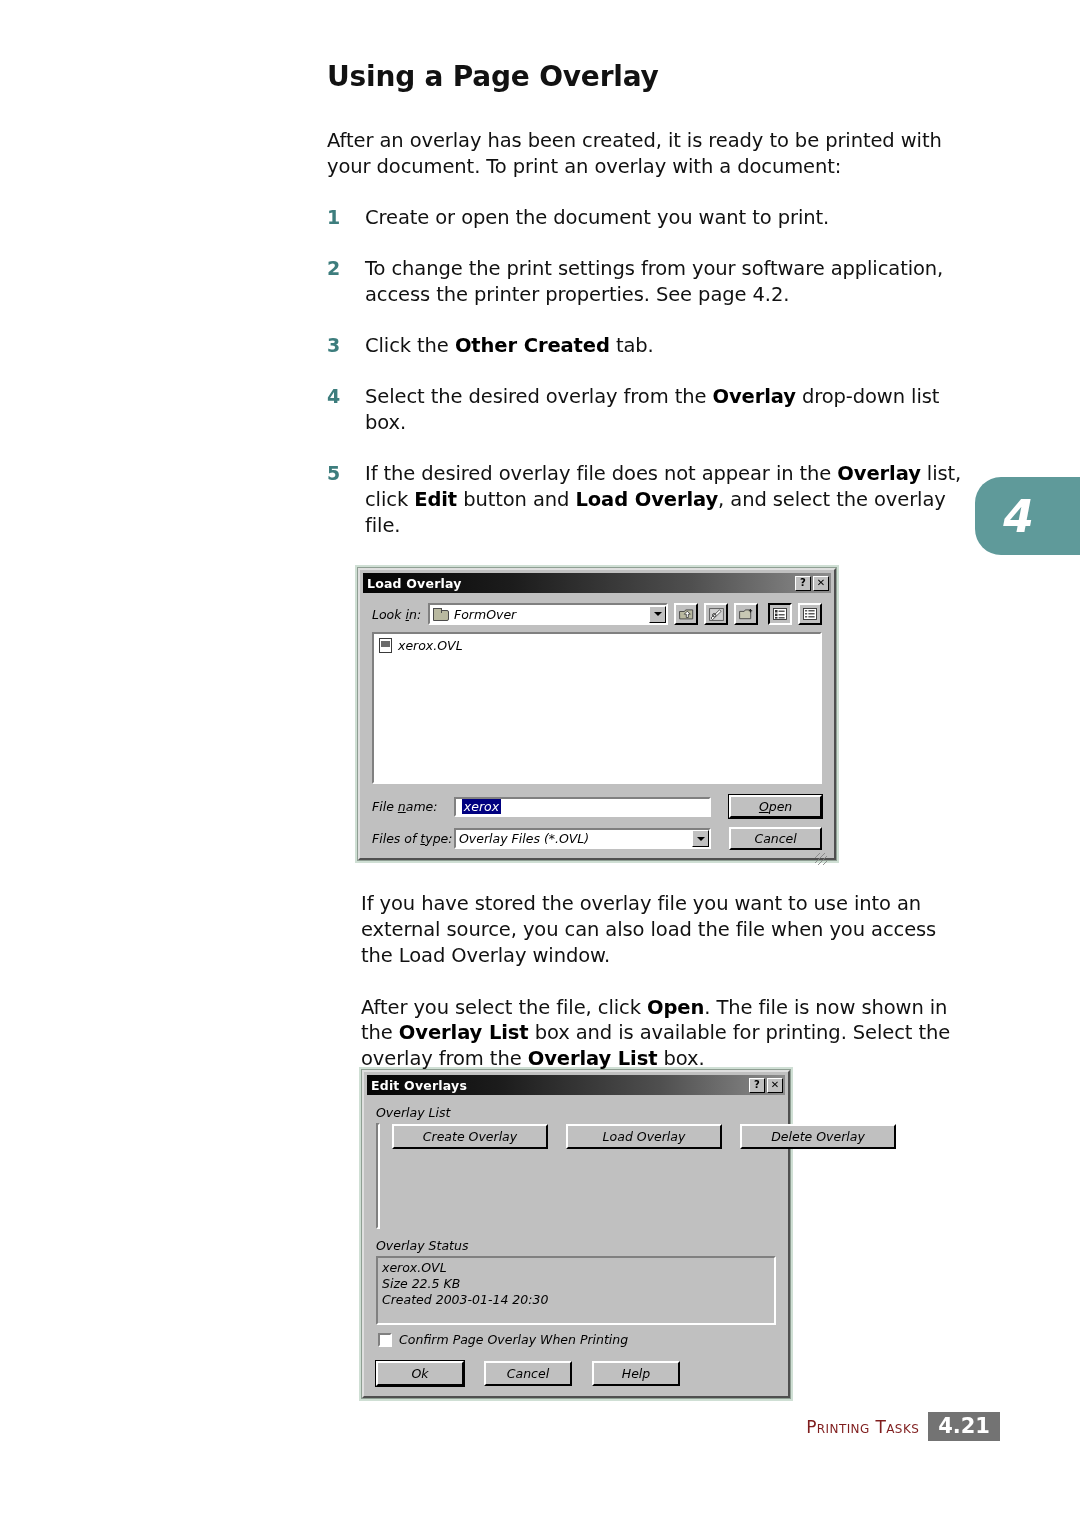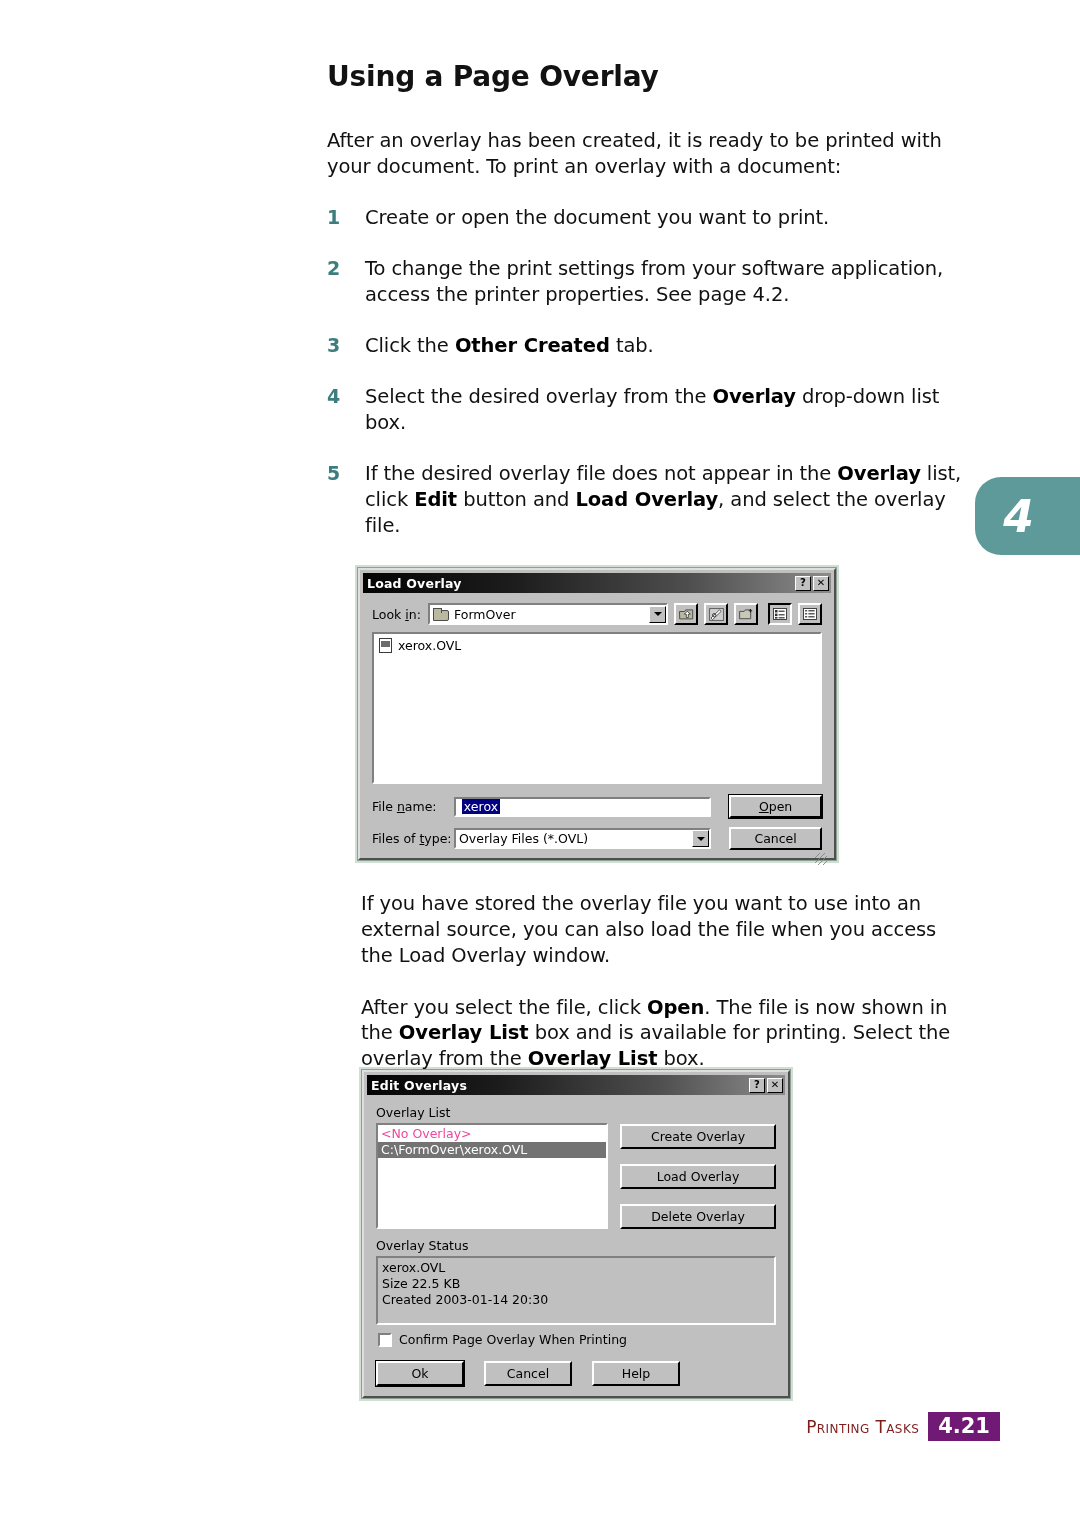--- a/index.html
+++ b/index.html
@@ -89,21 +89,21 @@
     align-items:center;
     gap:9px;
   }
   .footer-label {
     font-size:17px;
     color:#7f1d1d;
     font-variant:small-caps;
     letter-spacing:0.4px;
   }
   .footer-page {
-    background:#701a75;
+    background:#737373;
     color:#ffffff;
     font-size:21px;
     font-weight:bold;
     padding:2px 10px 3px 10px;
     line-height:1.15;
   }
 
   
   .win-dialog {
     position:absolute;
@@ -147,21 +147,21 @@
     font-size:10px;
     font-weight:bold;
     color:#000;
     display:flex;
     align-items:center;
     justify-content:center;
     margin-left:2px;
     line-height:1;
   }
 
-  .dlg-body { padding:8px 9px 9px 9px; position:relative; }
+  .dlg-body { padding:8px 9px 9px 9px; position:relative;font-style:italic; }
 
   .lbl {
     font-size:12.5px;
     color:#000;
     white-space:nowrap;
   }
   .lbl u { text-decoration:underline; }
 
   
   .field {
@@ -298,21 +298,21 @@
   #eo-listbox {
     width:236px; height:106px;
     background:#fff;
     border:2px solid;
     border-color:#808080 #ffffff #ffffff #808080;
     padding:1px 0 0 0;
     overflow:hidden;
   }
   .lb-item { font-size:12.5px; color:#ec4899; padding:0 3px; line-height:16px; white-space:nowrap; }
   .lb-item.selected { background:#737373; color:#ffffff; }
-  #eo-buttons { display:flex; flex-direction:column; gap:2px; padding-top:1px;justify-content:space-between; }
+  #eo-buttons { display:flex; flex-direction:row; gap:18px; padding-top:1px; }
   #eo-buttons .btn { width:156px; height:25px; }
   #eo-status-label { margin:9px 0 3px 0; }
   #eo-statusbox {
     height:69px;
     background:#c0c0c0;
     border:2px solid;
     border-color:#808080 #ffffff #ffffff #808080;
     padding:2px 4px;
   }
   .status-line { font-size:12.5px; color:#000; line-height:16px; white-space:nowrap; }

